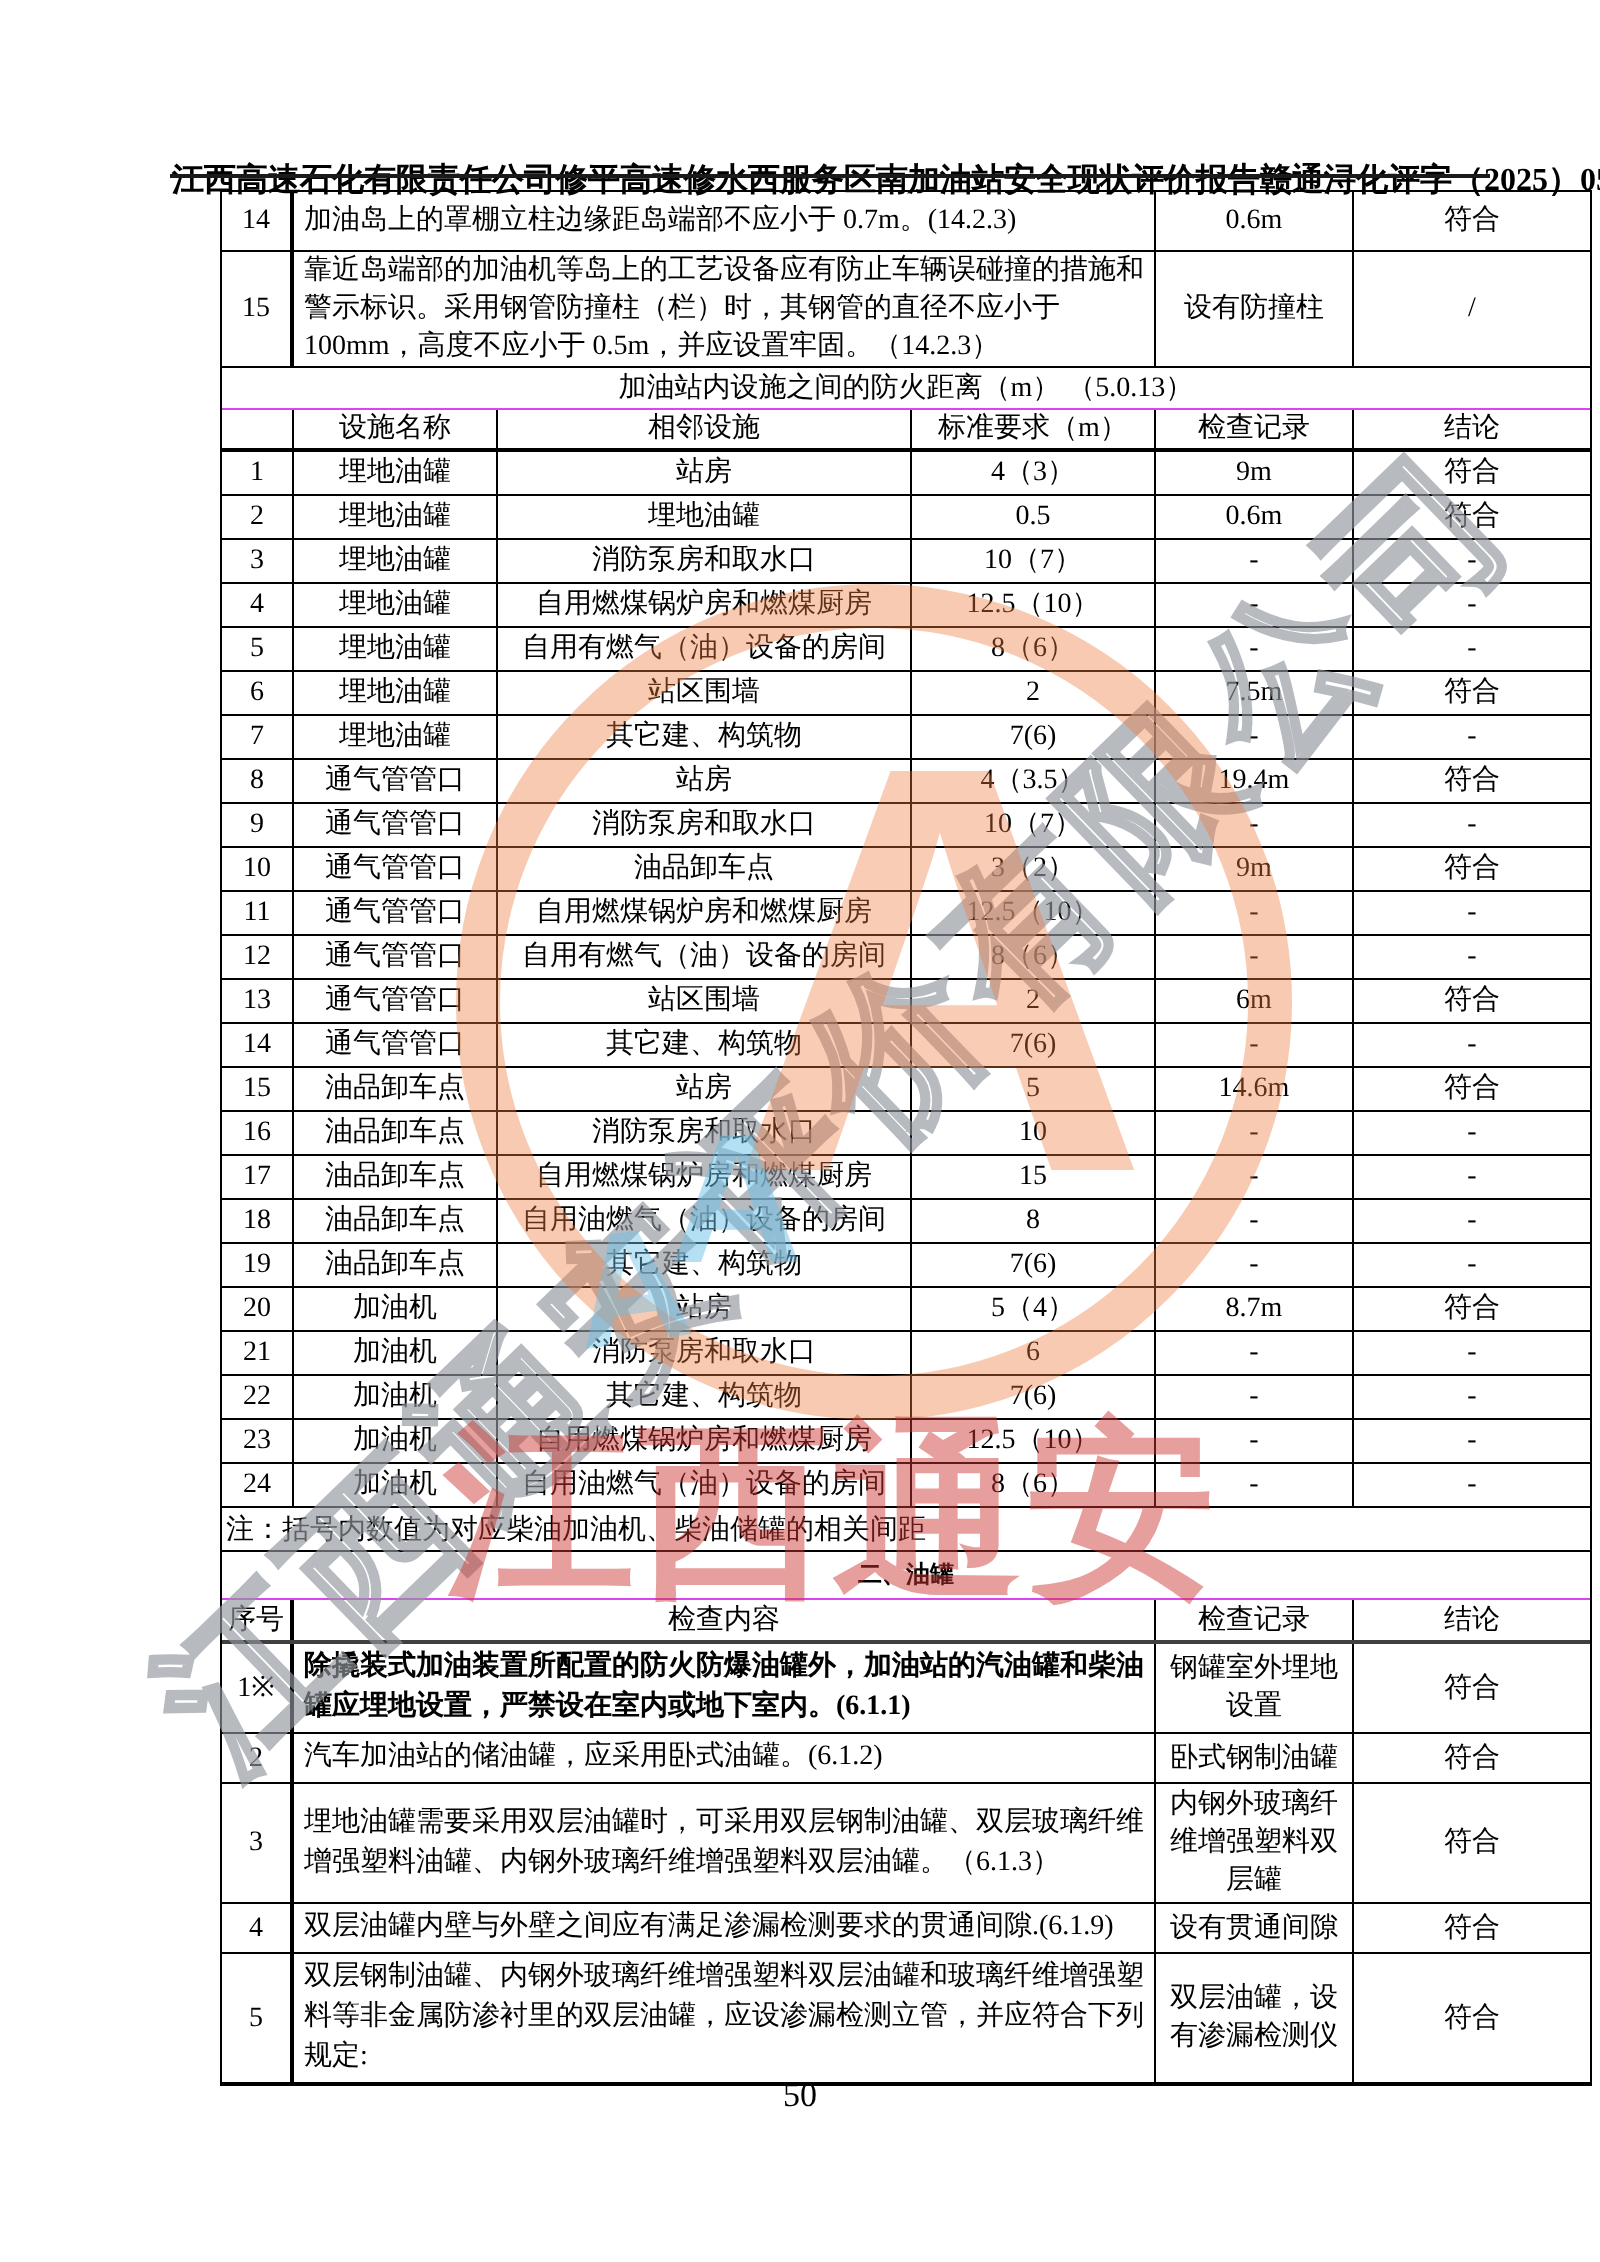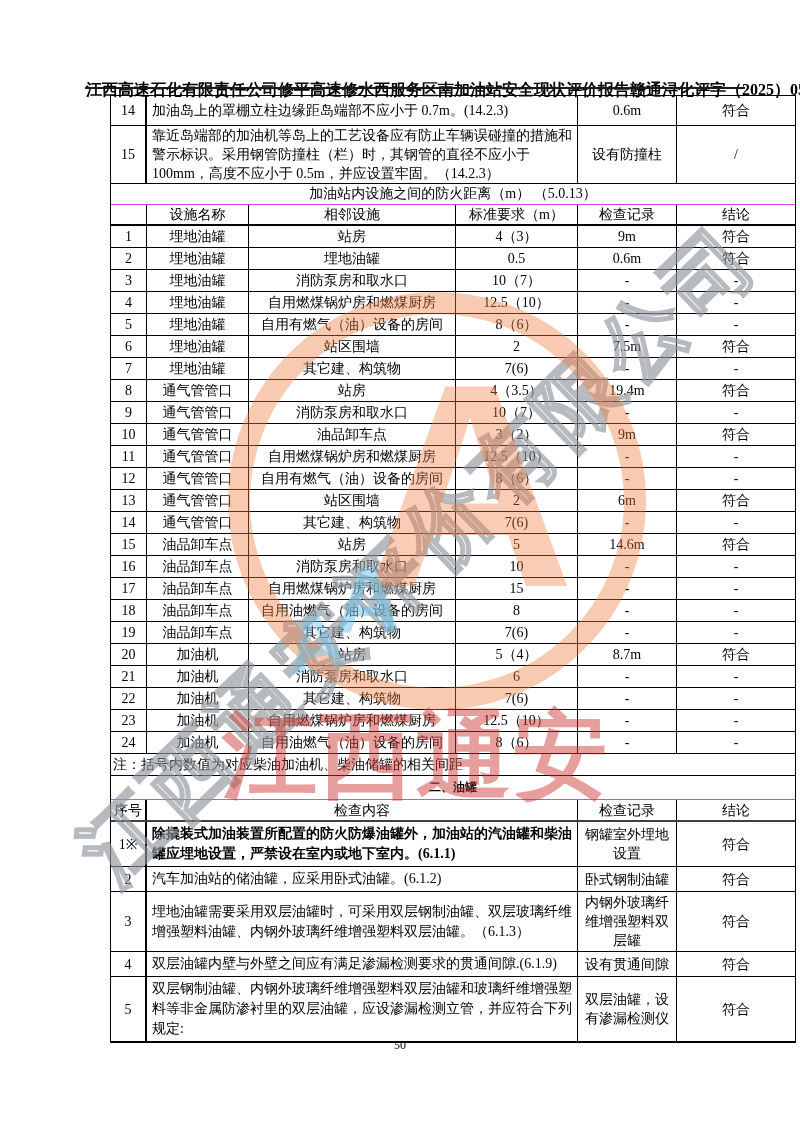--- a/index.html
+++ b/index.html
@@ -48,21 +48,21 @@
     display:flex; align-items:center; justify-content:flex-start;
     height:22px; border-bottom:1px solid #000; padding-left:2px; text-align:left;
   }
   .tanktitle { height:24px; font-weight:bold; font-size:12px; }
   .headrow2 { height:22px; border-bottom:2px solid #404040; }
   .tk-row { min-height:23px; }
   .tk-row .c-content { line-height:20px; }
   .tk-row .c-rec { line-height:19px; }
   .bold { font-weight:bold; }
   
-  .pagenum { position:absolute; top:1038px; left:0; width:800px; text-align:center; font-size:12px; }
+  .pagenum { position:absolute; top:1038px; left:0; width:800px; text-align:center; font-size:17px; }
   
   .wm { position:absolute; pointer-events:none; z-index:9; white-space:nowrap; }
   .wm-gray {
     left:95px; top:810px; font-family:"Liberation Sans","DejaVu Sans",sans-serif;
     font-size:84px; font-weight:bold; letter-spacing:6px;
     color:transparent; -webkit-text-stroke:2.5px rgba(145,150,158,0.65);
     transform:rotate(-44deg); transform-origin:left center;
   }
   .wm-ring {
     left:228px; top:292px; width:418px; height:418px;

